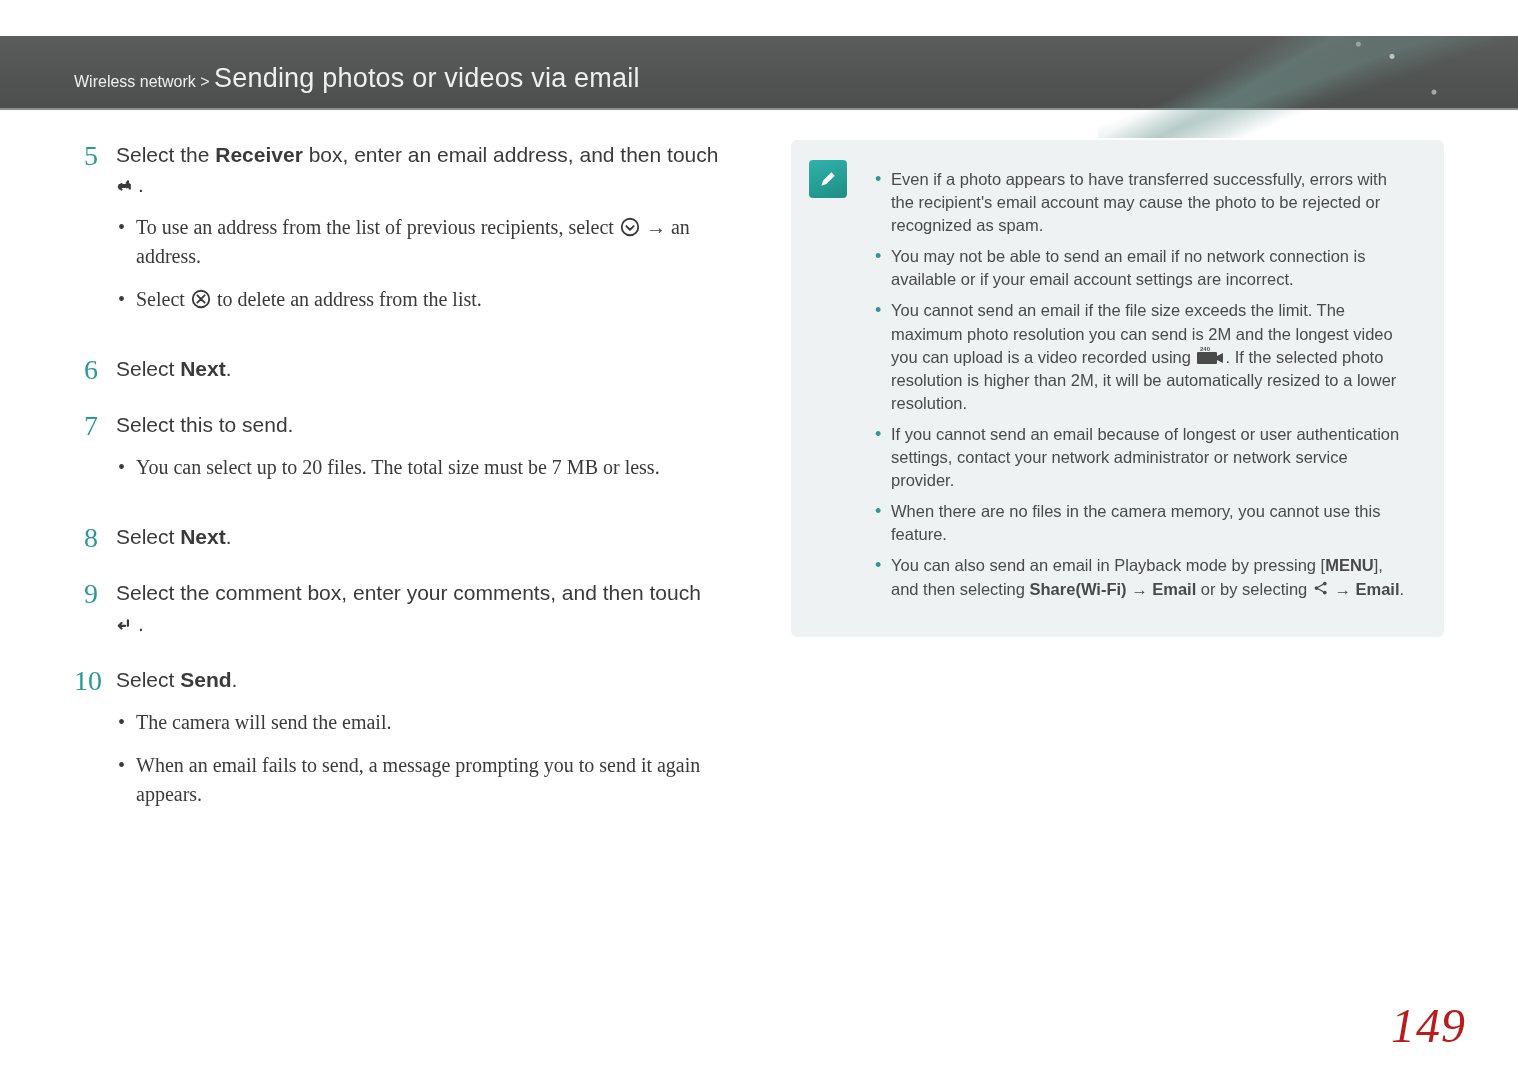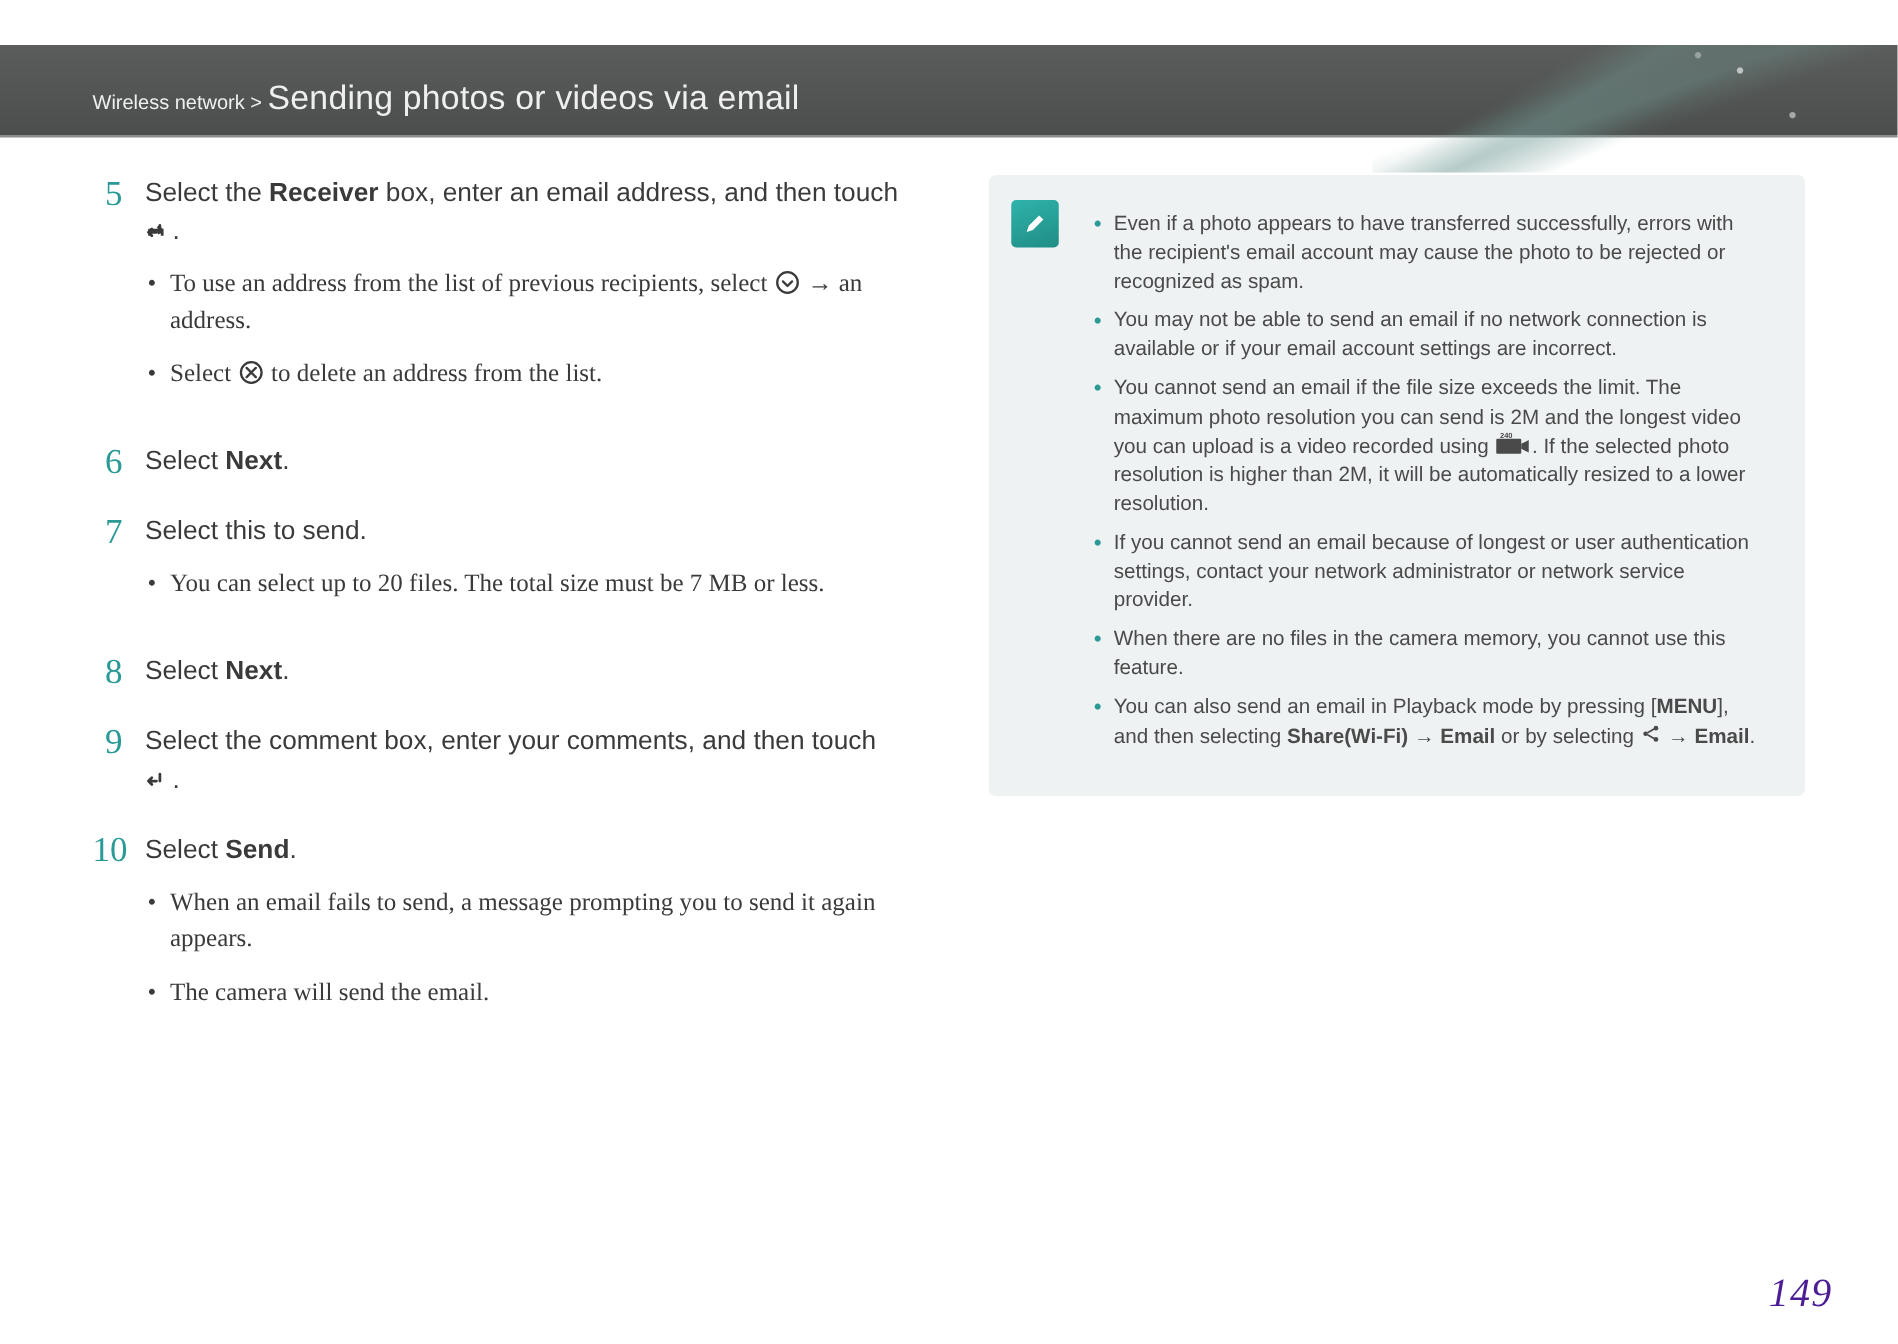--- a/index.html
+++ b/index.html
@@ -156,22 +156,22 @@
   .inline-icon svg { height: 18px; }
   .inline-icon.big { height: 22px; vertical-align: -4px; }
   .inline-icon.big svg { height: 22px; }
 
   .page-num {
     position: absolute;
     bottom: 22px;
     right: 52px;
     font-family: Georgia, "Times New Roman", serif;
     font-style: italic;
-    font-size: 32px;
-    color: #4c1d95;
+    font-size: 48px;
+    color: #b91c1c;
     letter-spacing: 1px;
   }
 </style>
 </head>
 <body>
 
 <div class="header-band">
   <div class="header-deco"></div>
   <div class="breadcrumb">
     <span>Wireless network</span>
@@ -240,22 +240,22 @@
               <path d="M3 14 L10 14 M6 11 L3 14 L6 17 M13 14 L13 8" stroke="#3a3a3a" stroke-width="2.4" fill="none" stroke-linecap="round" stroke-linejoin="round"></path>
             </svg></span><span>.</span>
       </div>
     </div>
 
     <div class="step">
       <div class="step-num">10</div>
       <div class="step-body">
         <span>Select </span><span class="b">Send</span><span>.</span>
         <ul class="sub">
+          <li><span>The camera will send the email.</span></li>
           <li><span>When an email fails to send, a message prompting you to send it again appears.</span></li>
-          <li><span>The camera will send the email.</span></li>
         </ul>
       </div>
     </div>
 
   </div>
 
   <div class="col">
     <div class="note-box">
       <div class="note-icon">
         <svg viewBox="0 0 24 24">

